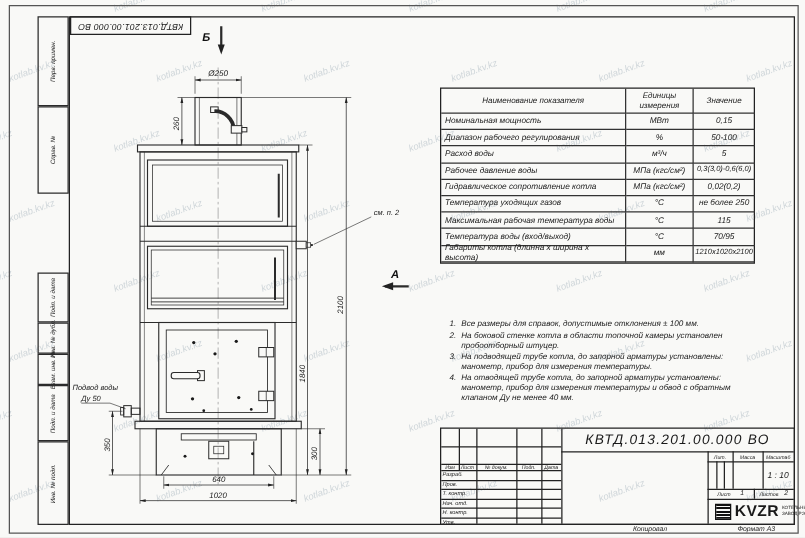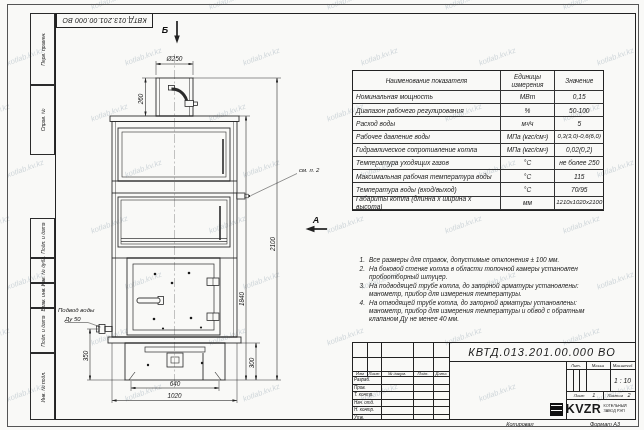--- a/index.html
+++ b/index.html
@@ -43,21 +43,21 @@
   .docnum{position:absolute;left:96px;top:0;width:186px;height:18px;display:flex;align-items:center;
           justify-content:center;font-size:11px;font-style:italic;letter-spacing:1px;}
   .pname{position:absolute;left:96px;top:18px;width:117px;height:58px;display:flex;flex-direction:column;
          align-items:center;justify-content:center;font-size:7.5px;font-style:italic;line-height:1.45;
          text-align:center;}
   .scaleval{position:absolute;left:257px;top:26px;width:25px;height:22px;display:flex;align-items:center;
             justify-content:center;font-size:6.8px;font-style:italic;}
   .shcell{position:absolute;display:flex;align-items:center;justify-content:space-evenly;
           font-size:4.2px;font-style:italic;}
   .shcell b{font-size:5.5px;font-style:italic;font-weight:normal;}
-  .logo{position:absolute;left:201px;top:56px;width:69px;height:20px;display:flex;align-items:center;
+  .logo{position:absolute;left:223px;top:56px;width:69px;height:20px;display:flex;align-items:center;
         justify-content:center;gap:2.5px;}
   .logo-sq{width:13px;height:13px;background:repeating-linear-gradient(0deg,#111 0 1.6px,#f9f9f7 1.6px 2.5px);
            border:1px solid #111;flex:none;}
   .logo-abbr{font-size:12.5px;font-weight:bold;letter-spacing:.3px;}
   .logo-co{display:flex;flex-direction:column;font-size:3.7px;line-height:1.25;}
   .below{position:absolute;top:421px;font-size:5.5px;font-style:italic;}
 </style>
 </head>
 <body>
 

